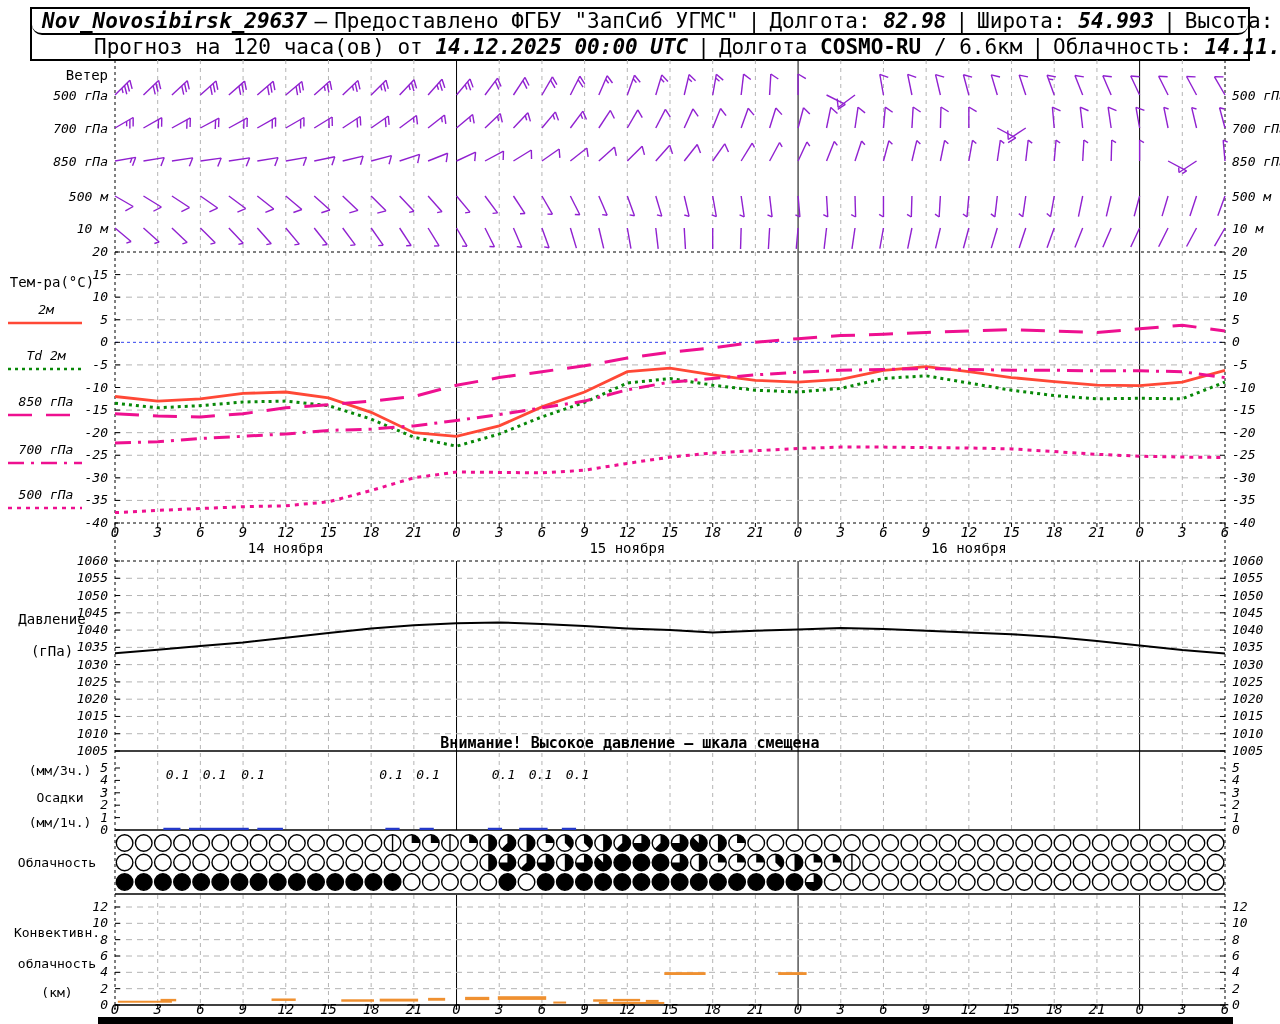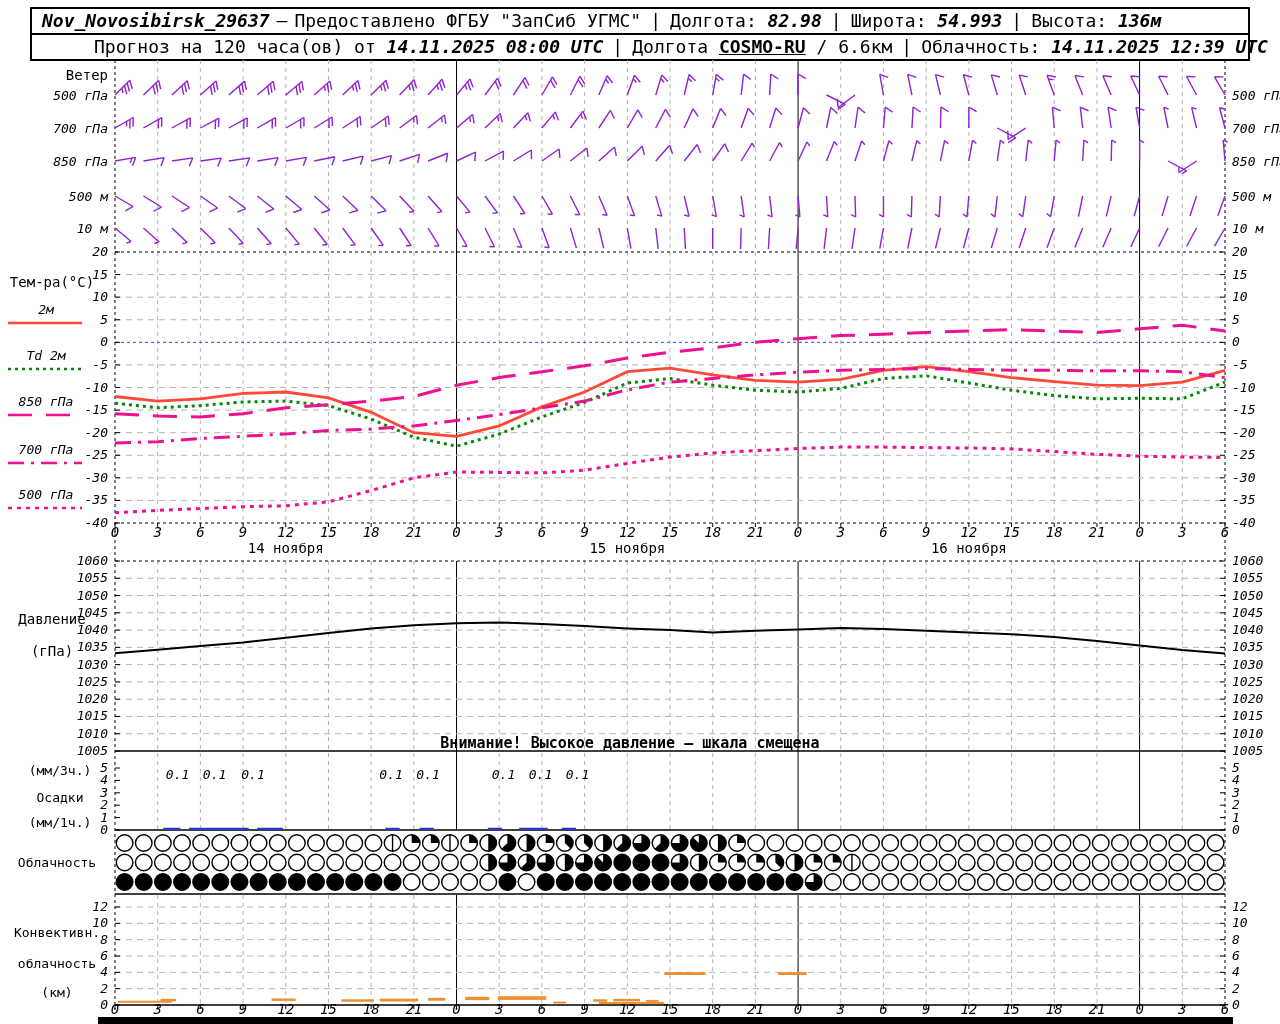--- a/index.html
+++ b/index.html
@@ -1,38 +1,38 @@
 <!DOCTYPE html>
 <html><head>
 <meta charset="utf-8">
 <style>
   html,body{margin:0;padding:0;background:#fff;}
   .screen{position:relative;width:1280px;height:1024px;background:#fff;overflow:hidden;
           font-family:"DejaVu Sans Mono", monospace;color:#000;}
   .header-box{position:absolute;left:30px;top:7px;width:1216px;border:2px solid #000;background:#fff;}
-  .hrow{height:24px;line-height:24px;white-space:nowrap;font-size:18px;padding-left:10px;}
+  .hrow{height:24px;line-height:24px;white-space:nowrap;font-size:21px;padding-left:10px;border-radius:10px;}
   .hrow1{border-bottom:2px solid #000;}
   .hrow2{padding-left:62px;}
   .bi{font-weight:bold;font-style:italic;}
-  .b{font-weight:bold;text-decoration:underline;}
+  .b{font-weight:bold;}
   .sep{padding:0 9px;}
   .dash{padding:0 7px;}
   svg text{font-family:"DejaVu Sans Mono", monospace;}
 </style>
 </head>
 <body>
 
 <div class="screen">
 
   <div class="header-box">
     <div class="hrow hrow1">
       <span class="bi">Nov_Novosibirsk_29637</span><span class="dash">—</span><span>Предоставлено ФГБУ "ЗапСиб УГМС"</span><span class="sep">|</span><span>Долгота:</span> <span class="bi">82.98</span><span class="sep">|</span><span>Широта:</span> <span class="bi">54.993</span><span class="sep">|</span><span>Высота:</span> <span class="bi">136м</span>
     </div>
     <div class="hrow hrow2">
-      <span>Прогноз на 120 часа(ов) от</span> <span class="bi">14.11.2025 08:00 UTC</span><span class="sep">|</span><span>Долгота</span> <span class="b">COSMO-RU</span> <span>/ 6.6км</span><span class="sep">|</span><span>Облачность:</span> <span class="bi">14.11.2025 12:39 UTC</span>
+      <span>Прогноз на 120 часа(ов) от</span> <span class="bi">14.12.2025 00:00 UTC</span><span class="sep">|</span><span>Долгота</span> <span class="b">COSMO-RU</span> <span>/ 6.6км</span><span class="sep">|</span><span>Облачность:</span> <span class="bi">14.11.2025 12:39 UTC</span>
     </div>
   </div>
 
   <svg id="chart" width="1280" height="1024" xmlns="http://www.w3.org/2000/svg" style="position:absolute;left:0;top:0;">
       <line x1="157.69230769230768" y1="60" x2="157.69230769230768" y2="523" stroke="#b4b4b4" stroke-width="1" stroke-dasharray="4 4"></line>
       <line x1="157.69230769230768" y1="561" x2="157.69230769230768" y2="830" stroke="#b4b4b4" stroke-width="1" stroke-dasharray="4 4"></line>
       <line x1="157.69230769230768" y1="895" x2="157.69230769230768" y2="1005" stroke="#b4b4b4" stroke-width="1" stroke-dasharray="4 4"></line>
       <line x1="200.3846153846154" y1="60" x2="200.3846153846154" y2="523" stroke="#b4b4b4" stroke-width="1" stroke-dasharray="4 4"></line>
       <line x1="200.3846153846154" y1="561" x2="200.3846153846154" y2="830" stroke="#b4b4b4" stroke-width="1" stroke-dasharray="4 4"></line>
       <line x1="200.3846153846154" y1="895" x2="200.3846153846154" y2="1005" stroke="#b4b4b4" stroke-width="1" stroke-dasharray="4 4"></line>

